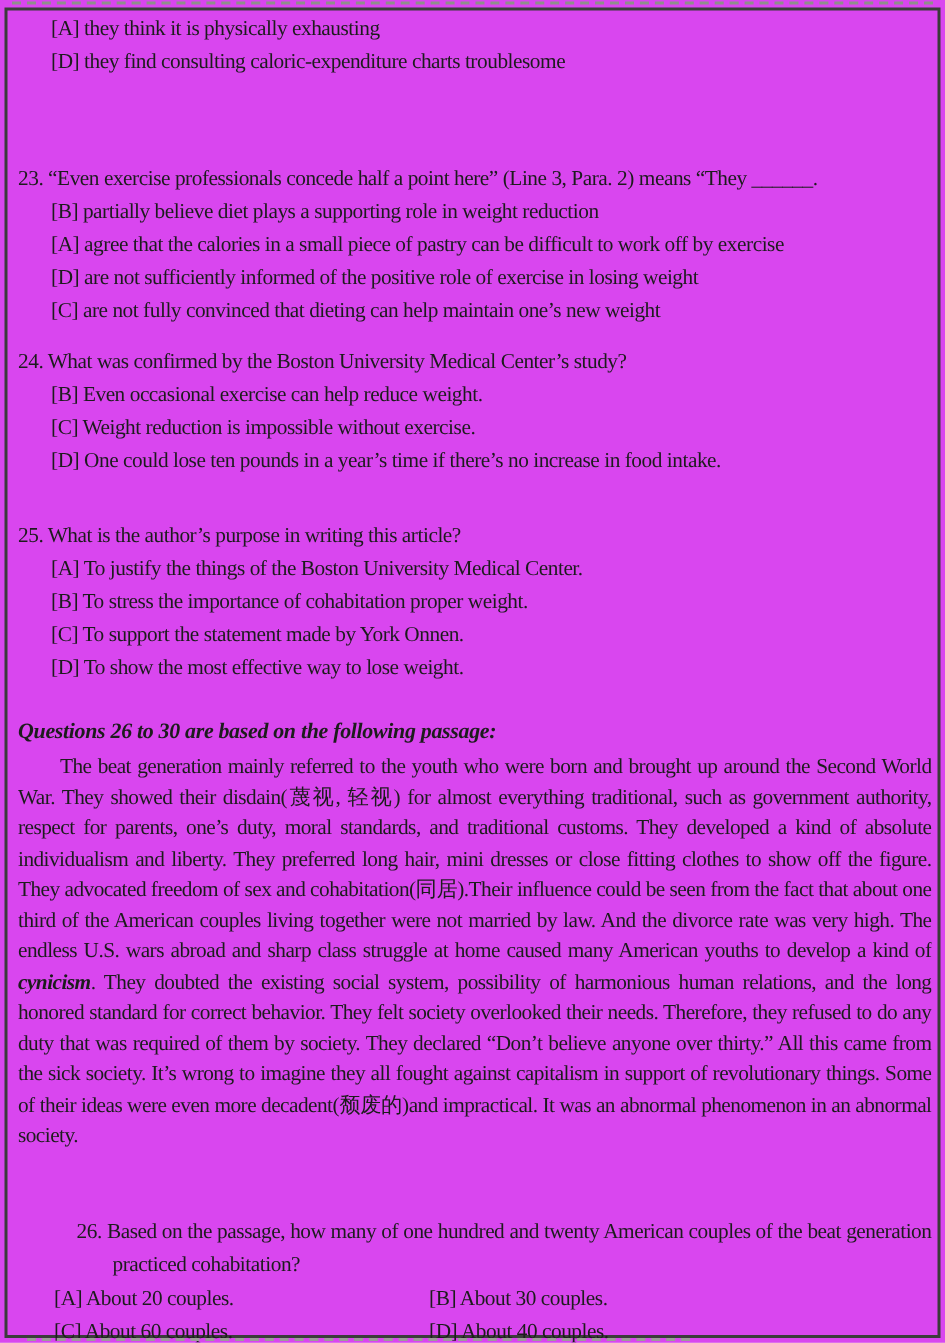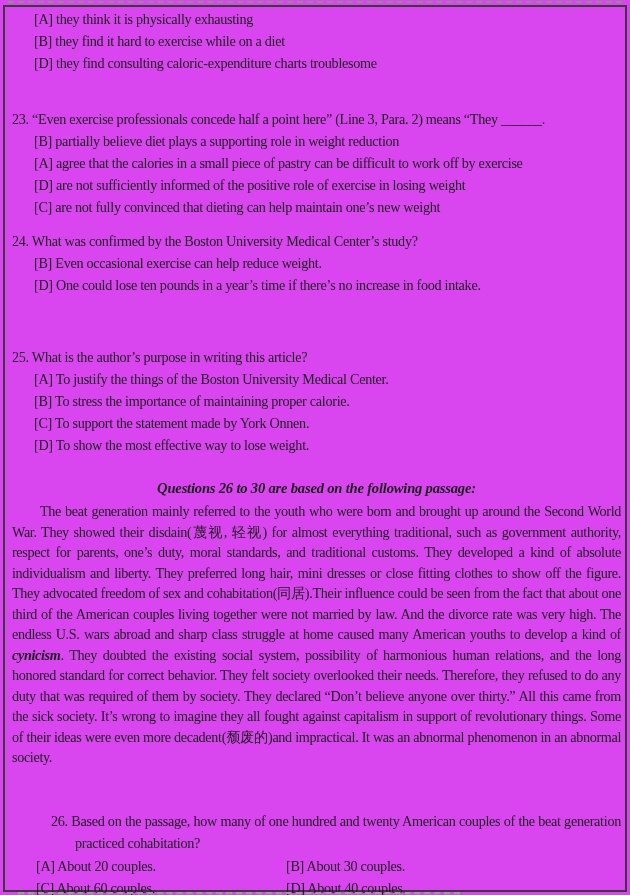--- a/index.html
+++ b/index.html
@@ -25,21 +25,21 @@
     border-top:2px dashed #9d9d99;
   }
   .block{
     position:absolute;left:12px;right:9px;
     font-size:14.2px;line-height:22px;letter-spacing:-0.3px;
   }
   .line{white-space:nowrap;overflow:hidden;}
   .opt{padding-left:22px;}
   .heading{
     font-weight:bold;font-style:italic;font-size:14.6px;
-    letter-spacing:-0.2px;white-space:nowrap;text-align:center;
+    letter-spacing:-0.2px;white-space:nowrap;
   }
   .passage{
     margin:0;text-align:justify;text-indent:28px;
     font-size:14.2px;line-height:20.5px;letter-spacing:-0.35px;
     height:300px;overflow:hidden;
   }
   .seg-bold-italic{font-weight:bold;font-style:italic;margin-top:16px;}
   .stem26{
     text-align:justify;padding-left:24px;text-indent:-24px;
     line-height:22px;
@@ -53,42 +53,42 @@
 </head>
 <body>
 
 <div class="scan">
 
   <div class="artifact-top"></div>
   <div class="border-box"></div>
 
   <section class="block" style="top:8px">
     <div class="line opt">[A] they think it is physically exhausting</div>
-    <div class="line opt">[B] they find it hard to exercise while on a diet</div>
     <div class="line opt">[D] they find consulting caloric-expenditure charts troublesome</div>
   </section>
 
   <section class="block" style="top:108px">
     <div class="line">23. “Even exercise professionals concede half a point here” (Line 3, Para. 2) means “They ______.</div>
     <div class="line opt">[B] partially believe diet plays a supporting role in weight reduction</div>
     <div class="line opt">[A] agree that the calories in a small piece of pastry can be difficult to work off by exercise</div>
     <div class="line opt">[D] are not sufficiently informed of the positive role of exercise in losing weight</div>
     <div class="line opt">[C] are not fully convinced that dieting can help maintain one’s new weight</div>
   </section>
 
   <section class="block" style="top:230px">
     <div class="line">24. What was confirmed by the Boston University Medical Center’s study?</div>
     <div class="line opt">[B] Even occasional exercise can help reduce weight.</div>
+    <div class="line opt">[C] Weight reduction is impossible without exercise.</div>
     <div class="line opt">[D] One could lose ten pounds in a year’s time if there’s no increase in food intake.</div>
   </section>
 
   <section class="block" style="top:346px">
     <div class="line">25. What is the author’s purpose in writing this article?</div>
     <div class="line opt">[A] To justify the things of the Boston University Medical Center.</div>
-    <div class="line opt">[B] To stress the importance of maintaining proper calorie.</div>
+    <div class="line opt">[B] To stress the importance of cohabitation proper weight.</div>
     <div class="line opt">[C] To support the statement made by York Onnen.</div>
     <div class="line opt">[D] To show the most effective way to lose weight.</div>
   </section>
 
   <section class="block heading" style="top:477px">Questions 26 to 30 are based on the following passage:</section>
 
   <section class="block" style="top:501px">
     <p class="passage"><span>The beat generation mainly referred to the youth who were born and brought up around the Second World War. They showed their disdain(蔑视, 轻视) for almost everything traditional, such as government authority, respect for parents, one’s duty, moral standards, and traditional customs. They developed a kind of absolute individualism and liberty. They preferred long hair, mini dresses or close fitting clothes to show off the figure. They advocated freedom of sex and cohabitation(同居).Their influence could be seen from the fact that about one third of the American couples living together were not married by law. And the divorce rate was very high. The endless U.S. wars abroad and sharp class struggle at home caused many American youths to develop a kind of </span><span class="seg-bold-italic">cynicism</span><span>. They doubted the existing social system, possibility of harmonious human relations, and the long honored standard for correct behavior. They felt society overlooked their needs. Therefore, they refused to do any duty that was required of them by society. They declared “Don’t believe anyone over thirty.” All this came from the sick society. It’s wrong to imagine they all fought against capitalism in support of revolutionary things. Some of their ideas were even more decadent(颓废的)and impractical. It was an abnormal phenomenon in an abnormal society.</span></p>
   </section>
 

